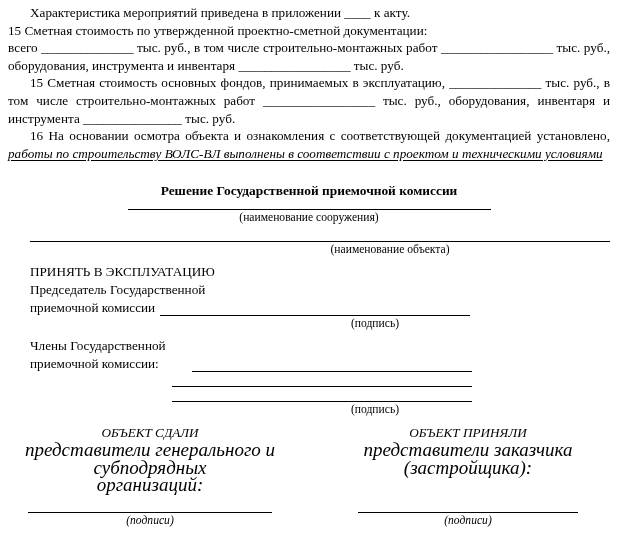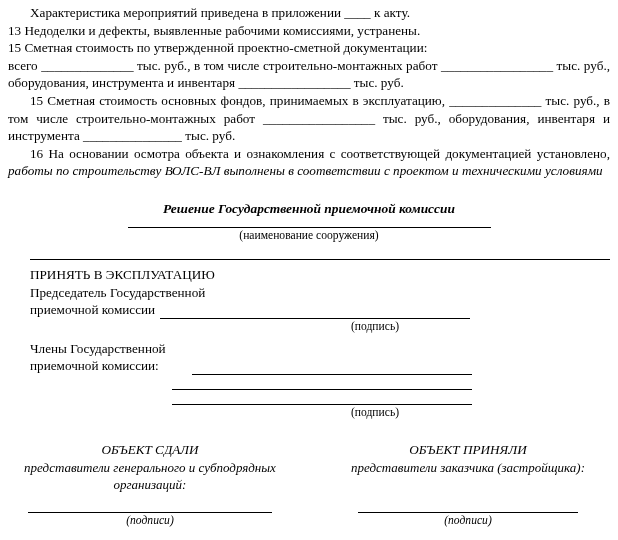--- a/index.html
+++ b/index.html
@@ -34,32 +34,32 @@
   .para.indent {
     text-indent: 22px;
   }
   .nojust {
     text-align: left;
   }
 
   
   .filled {
     font-style: italic;
+    text-decoration: underline;
     text-underline-offset: 2px;
     margin-top: 20px;
   }
 
   
   .doc-title {
     font-size: 13.4px;
     font-weight: bold;
     text-align: center;
     margin: 20px 0 1px 0;
     line-height: 17px;
-    font-style: italic;
   }
 
   
   .rule {
     border-bottom: 1.1px solid #000;
     height: 0;
   }
   .caption {
     font-size: 11.6px;
     text-align: center;
@@ -108,40 +108,39 @@
   }
   .col {
     width: 284px;
     text-align: center;
   }
   .col .col-title {
     font-size: 13.2px;
     line-height: 17.6px;
   }
   .col .col-sub {
-    font-size: 13px;
+    font-size: 19px;
     line-height: 17.6px;
   }
   .col .sig-rule {
     border-bottom: 1.1px solid #000;
     margin: 18px auto 0 auto;
   }
   .col .sig-cap {
     font-size: 11.6px;
     line-height: 15px;
   }
 </style>
 </head>
 <body>
 
 <div class="page">
 
   <p class="para indent nojust">Характеристика мероприятий приведена в приложении ____ к акту.</p>
 
-  <p class="para nojust">13 Недоделки и дефекты, выявленные рабочими комиссиями, устранены.</p>
 
   <p class="para nojust">15 Сметная стоимость по утвержденной проектно-сметной документации:</p>
   <p class="para">всего ______________ тыс. руб., в том числе строительно-монтажных работ _________________ тыс. руб., оборудования, инструмента и инвентаря _________________ тыс. руб.</p>
 
   <p class="para indent">15 Сметная стоимость основных фондов, принимаемых в эксплуатацию, ______________ тыс. руб., в том числе строительно-монтажных работ _________________ тыс. руб., оборудования, инвентаря и инструмента _______________ тыс. руб.</p>
 
   <p class="para indent">
     <span>16 На основании осмотра объекта и ознакомления с соответствующей документацией установлено,</span>
     <span class="filled">работы по строительству ВОЛС-ВЛ выполнены в соответствии с проектом и техническими условиями</span>
   </p>
@@ -150,20 +149,21 @@
 
   <div class="rule-block">
     <div class="rule" style="width:363px;"></div>
     <div class="caption">(наименование сооружения)</div>
   </div>
 
   <div style="margin-top:2px; padding-left:22px;">
     <div class="line-row">
       <span class="fill"></span>
     </div>
+    <div class="caption" style="padding-left:140px;">(наименование объекта)</div>
   </div>
 
   <div style="margin-top:6px; padding-left:22px;">
     <div class="section-label">ПРИНЯТЬ В ЭКСПЛУАТАЦИЮ</div>
 
     <div class="section-label">Председатель Государственной</div>
 
     <div class="line-row" style="padding-right:140px;">
       <span class="lbl">приемочной комиссии</span>
       <span class="fill"></span>

